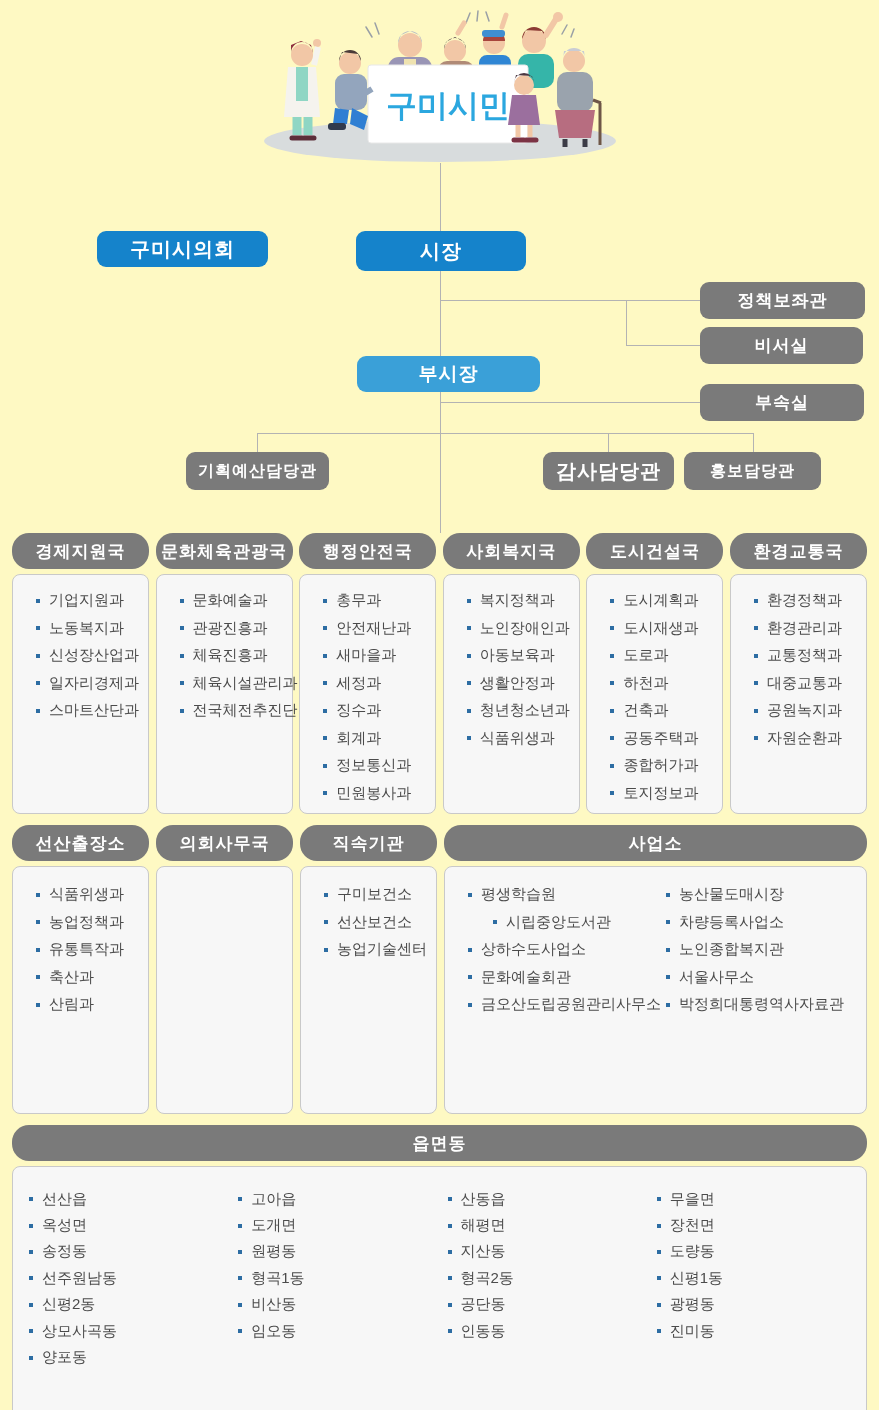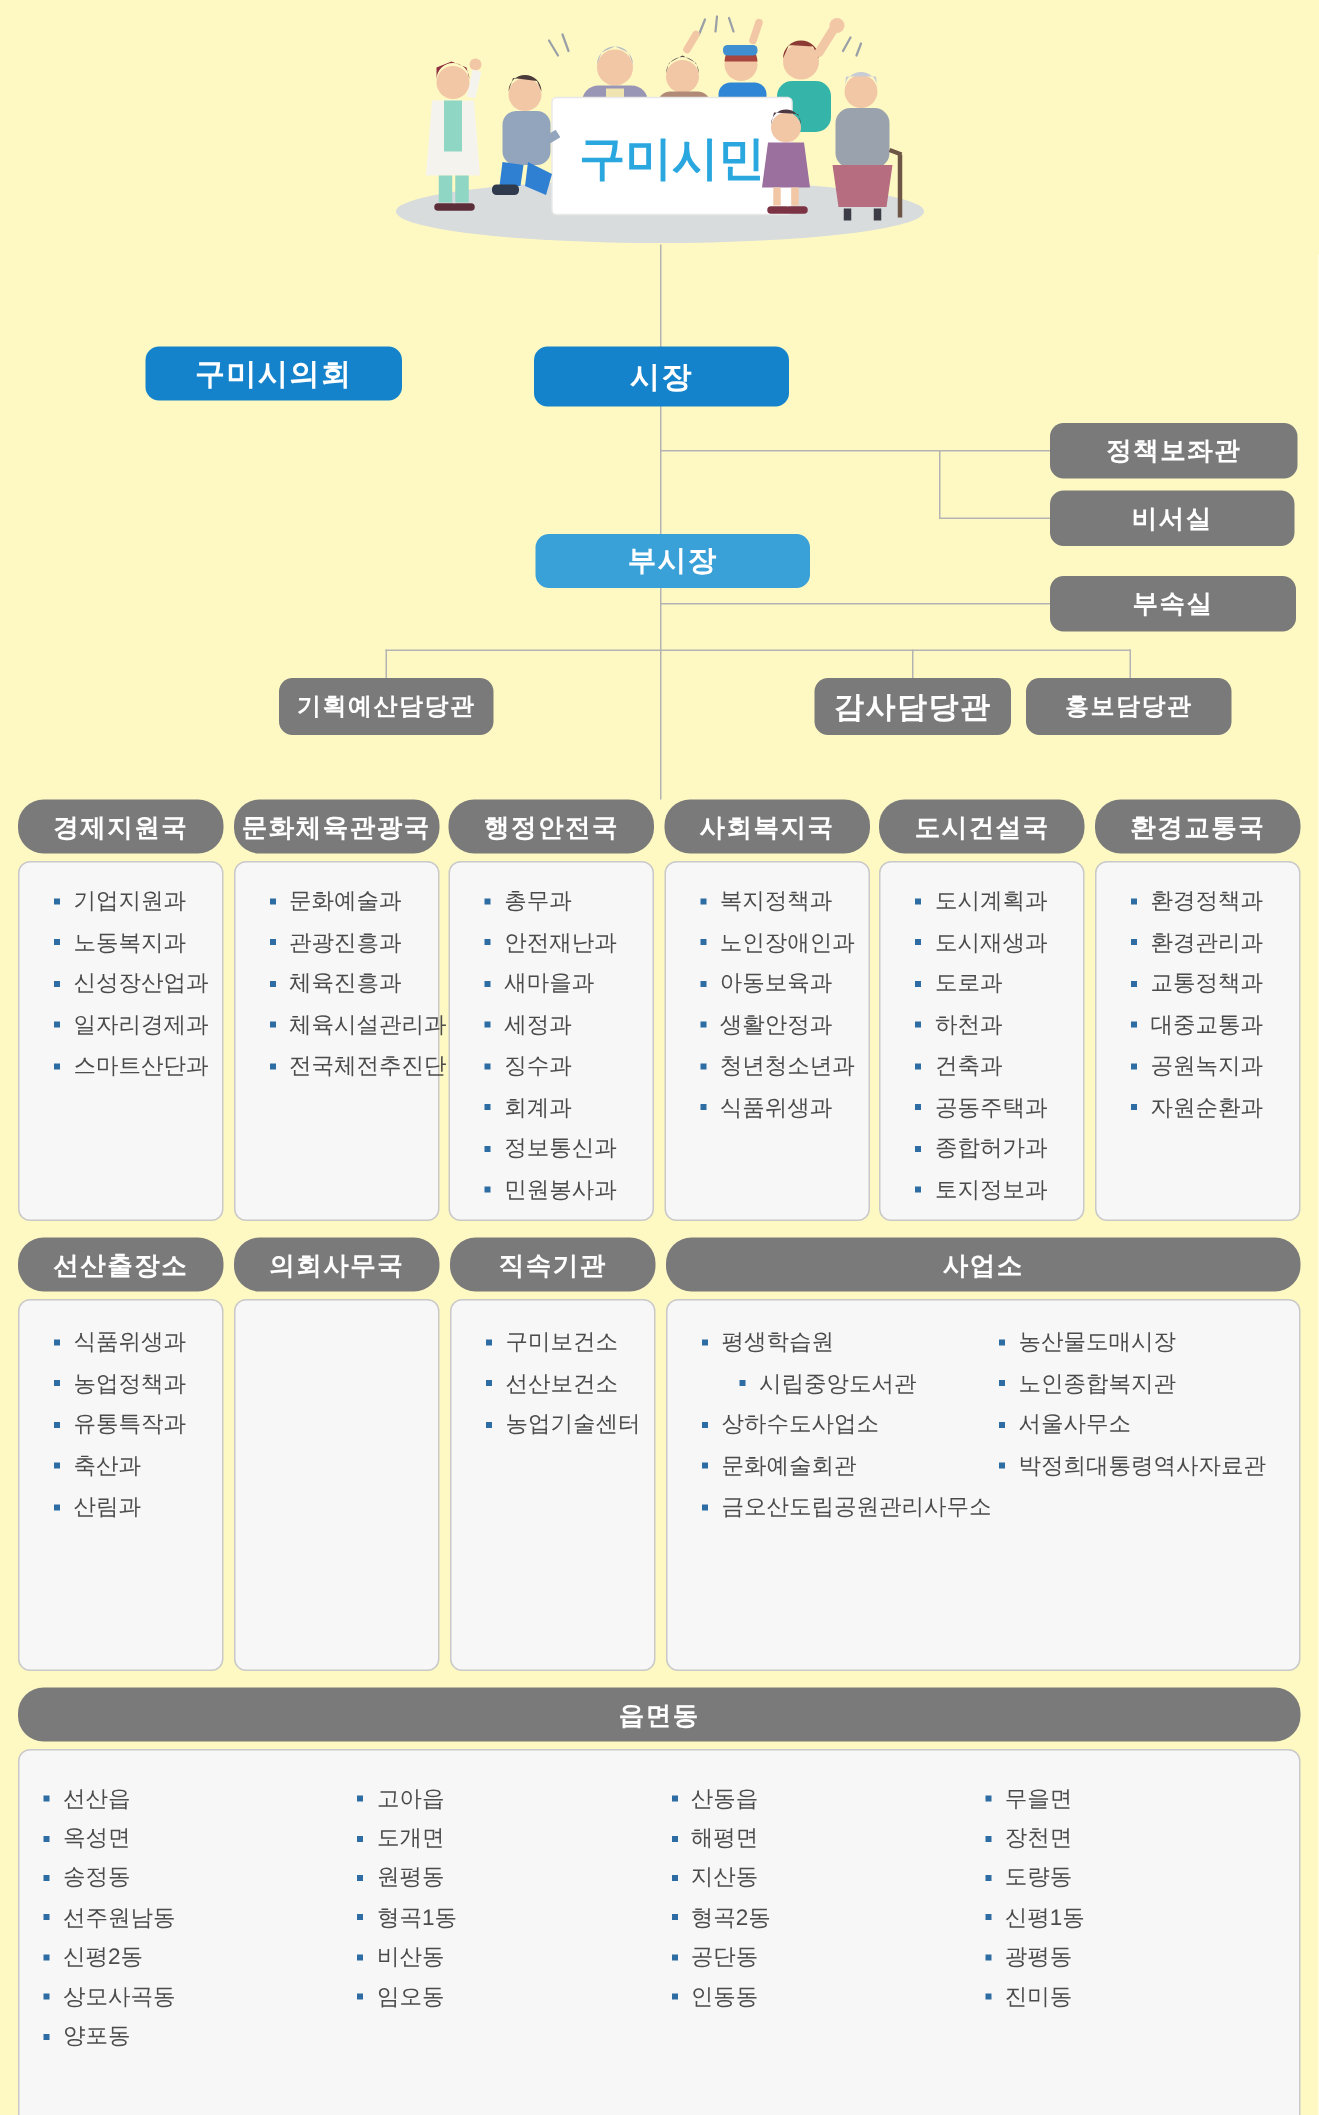--- a/index.html
+++ b/index.html
@@ -389,20 +389,24 @@
               <span class="lbl">금오산도립공원관리사무소</span>
             </div>
           </div>
           <div class="half">
             <div class="dept-item">
               <span class="bullet"></span>
               <span class="lbl">농산물도매시장</span>
             </div>
             <div class="dept-item">
               <span class="bullet"></span>
+              <span class="lbl">차량등록사업소</span>
+            </div>
+            <div class="dept-item">
+              <span class="bullet"></span>
               <span class="lbl">노인종합복지관</span>
             </div>
             <div class="dept-item">
               <span class="bullet"></span>
               <span class="lbl">서울사무소</span>
             </div>
             <div class="dept-item">
               <span class="bullet"></span>
               <span class="lbl">박정희대통령역사자료관</span>
             </div>

